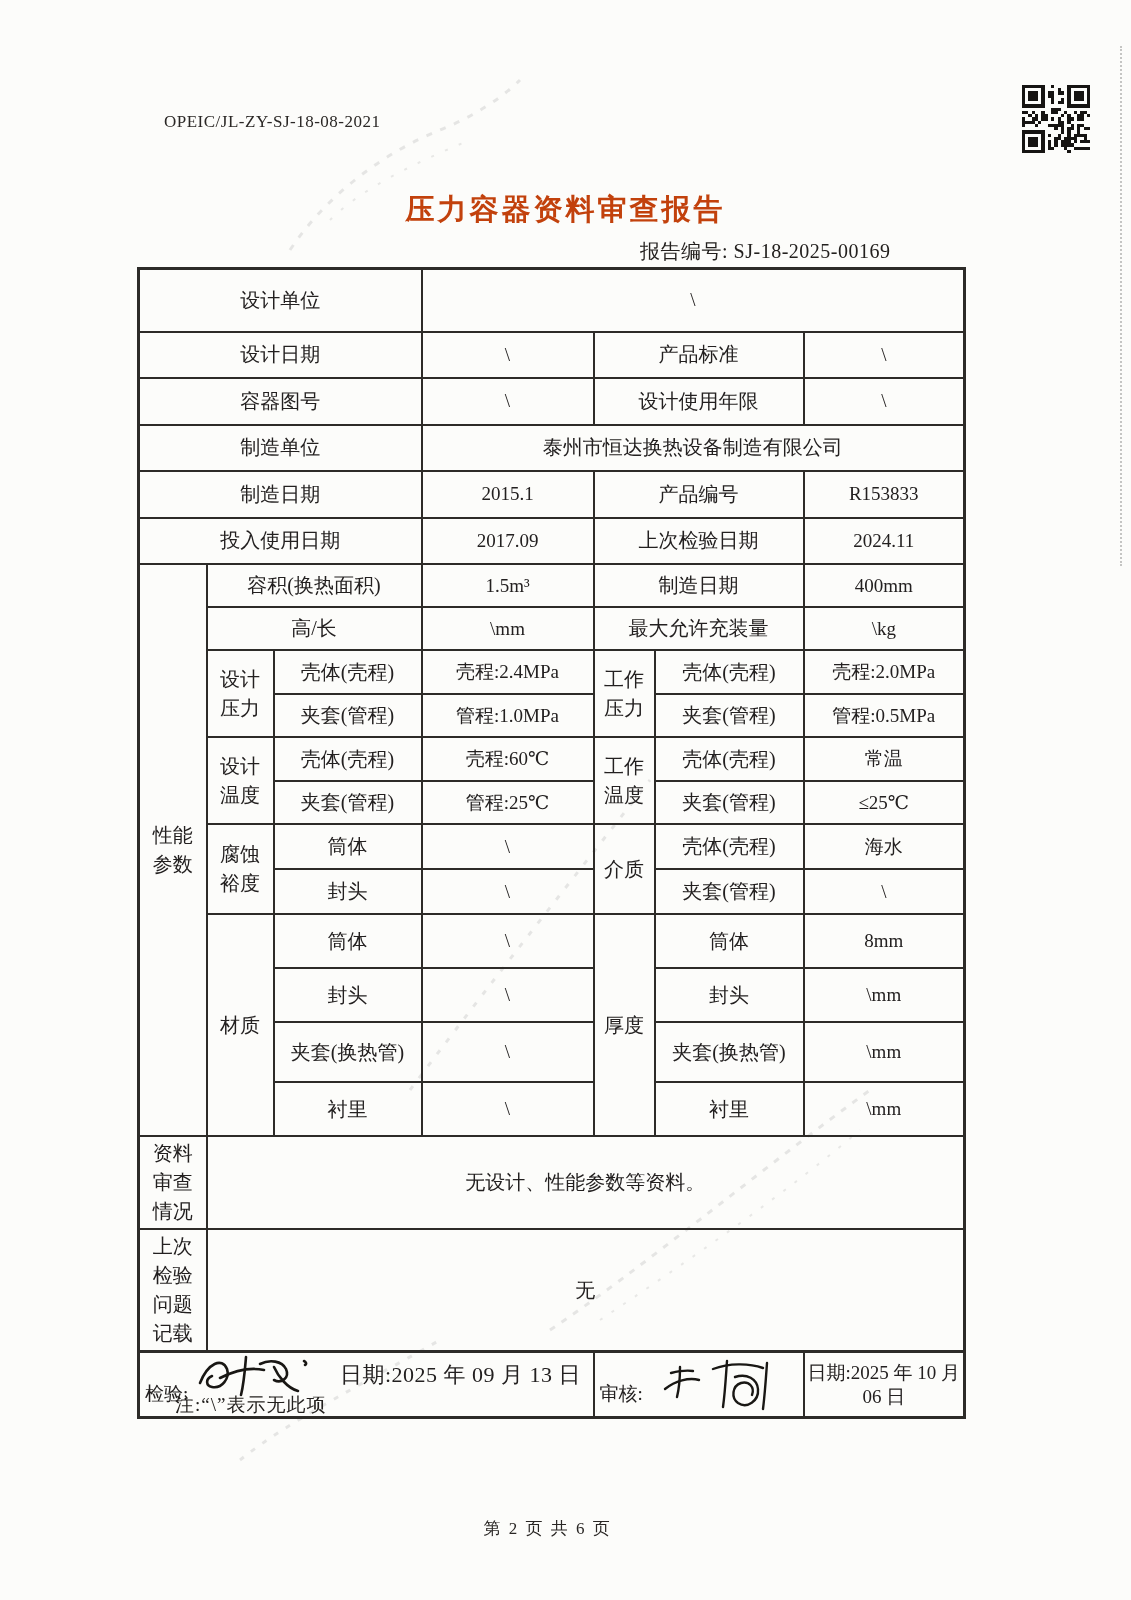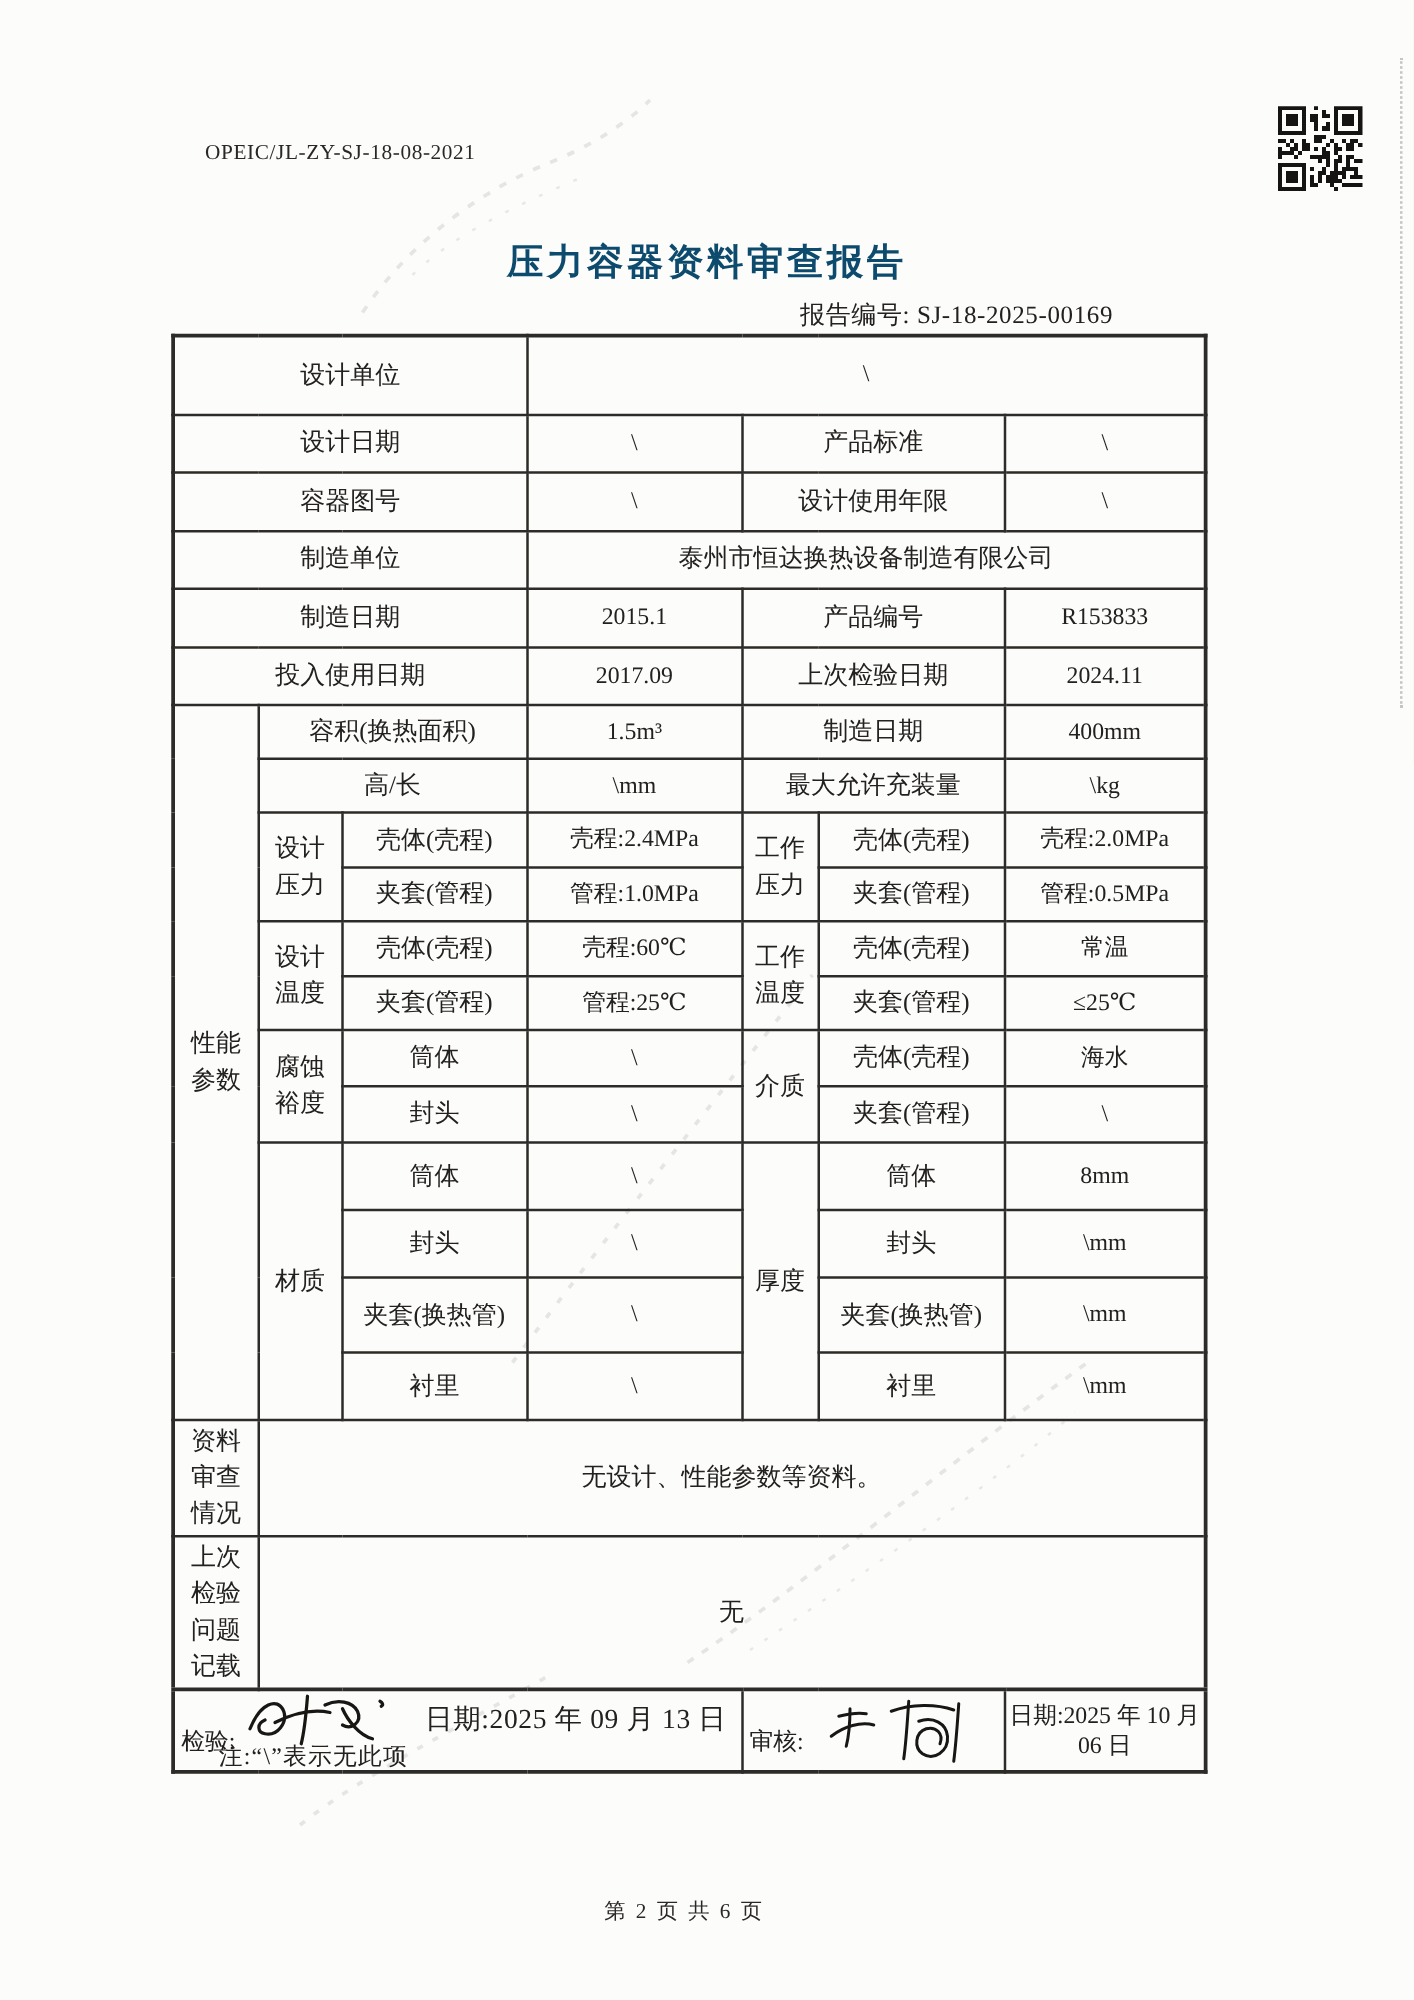--- a/index.html
+++ b/index.html
@@ -19,21 +19,21 @@
   }
   .qr{position:absolute;left:1022px;top:85px;width:68px;height:68px;}
   .scan-line{
     position:absolute;left:1120px;top:46px;height:520px;width:0;
     border-left:2px dotted rgba(70,70,70,.30);
   }
   .artifact{position:absolute;opacity:.13;pointer-events:none;}
   .title{
     position:absolute;left:0;top:190px;width:1131px;
     text-align:center;
-    font-size:29px;font-weight:bold;letter-spacing:3px;color:#0c4a6e;
+    font-size:29px;font-weight:bold;letter-spacing:3px;color:#c2410c;
   }
   .report-no{
     position:absolute;left:640px;top:238px;
     font-size:20px;color:#23201e;letter-spacing:.5px;
   }
   .tbl-wrap{position:absolute;left:137px;top:267px;}
   table.main{
     border-collapse:collapse;table-layout:fixed;width:826px;
     border:3px solid #2d2b28;
     font-size:20px;color:#232020;

